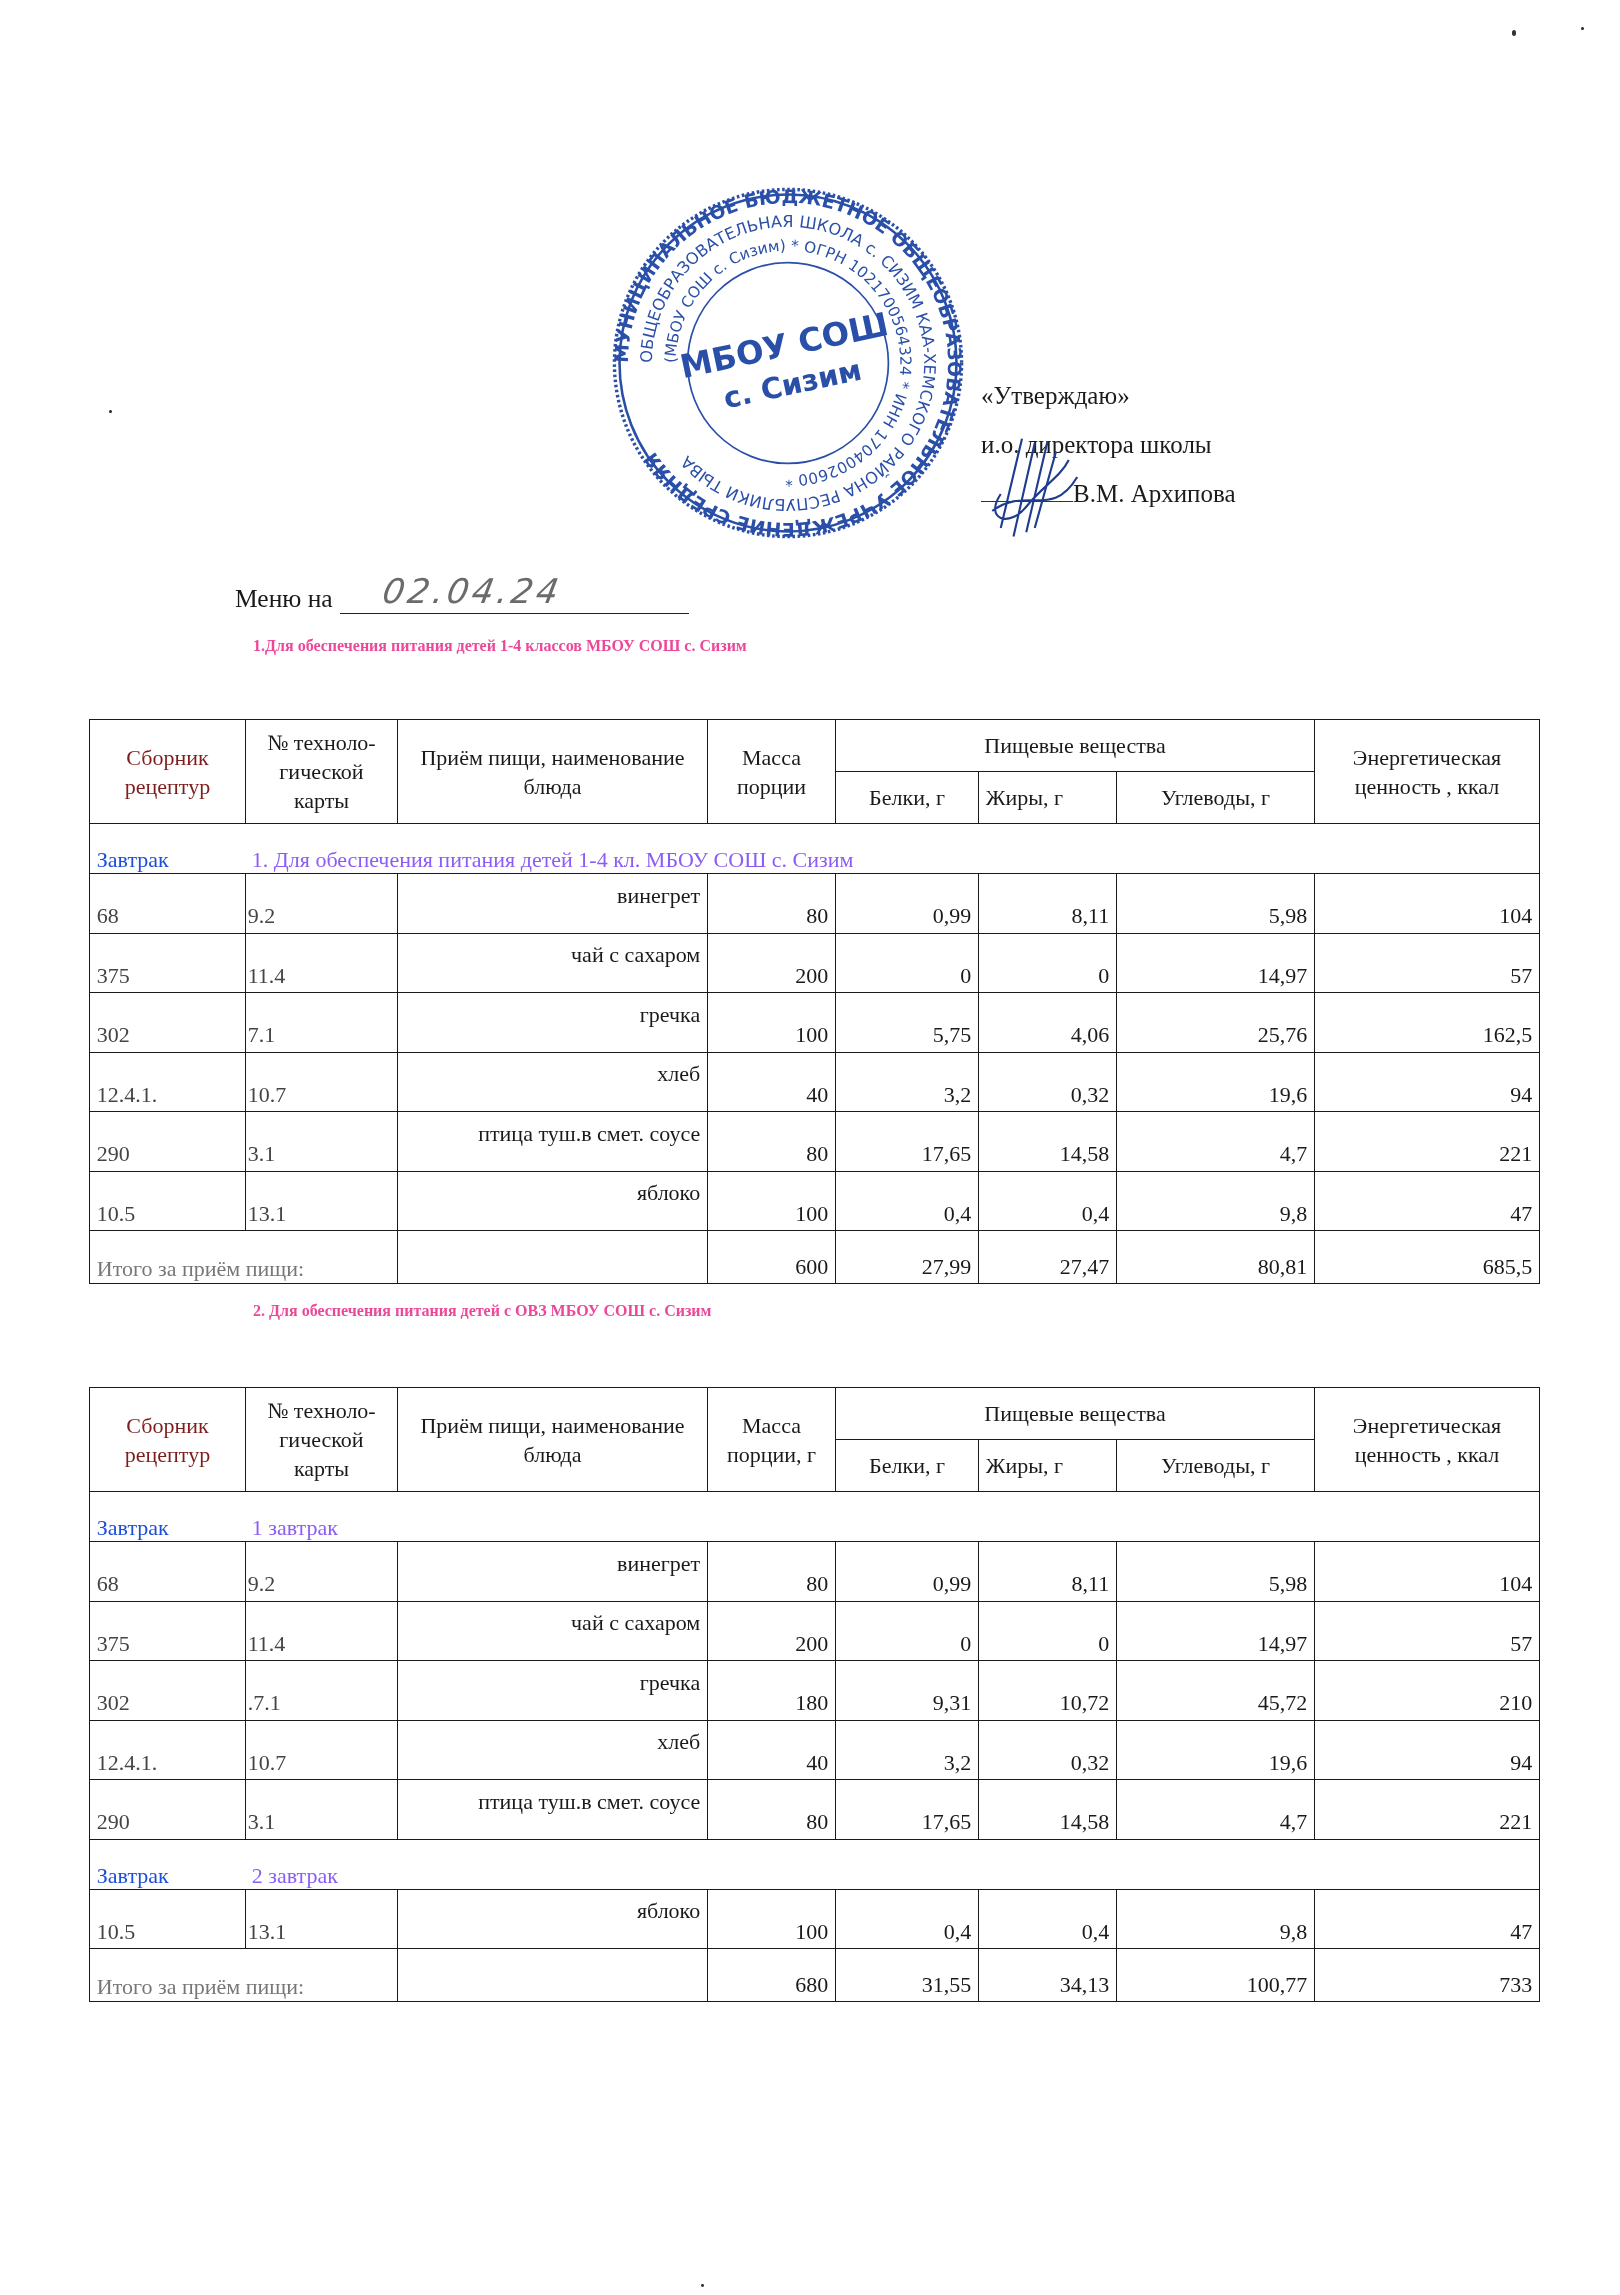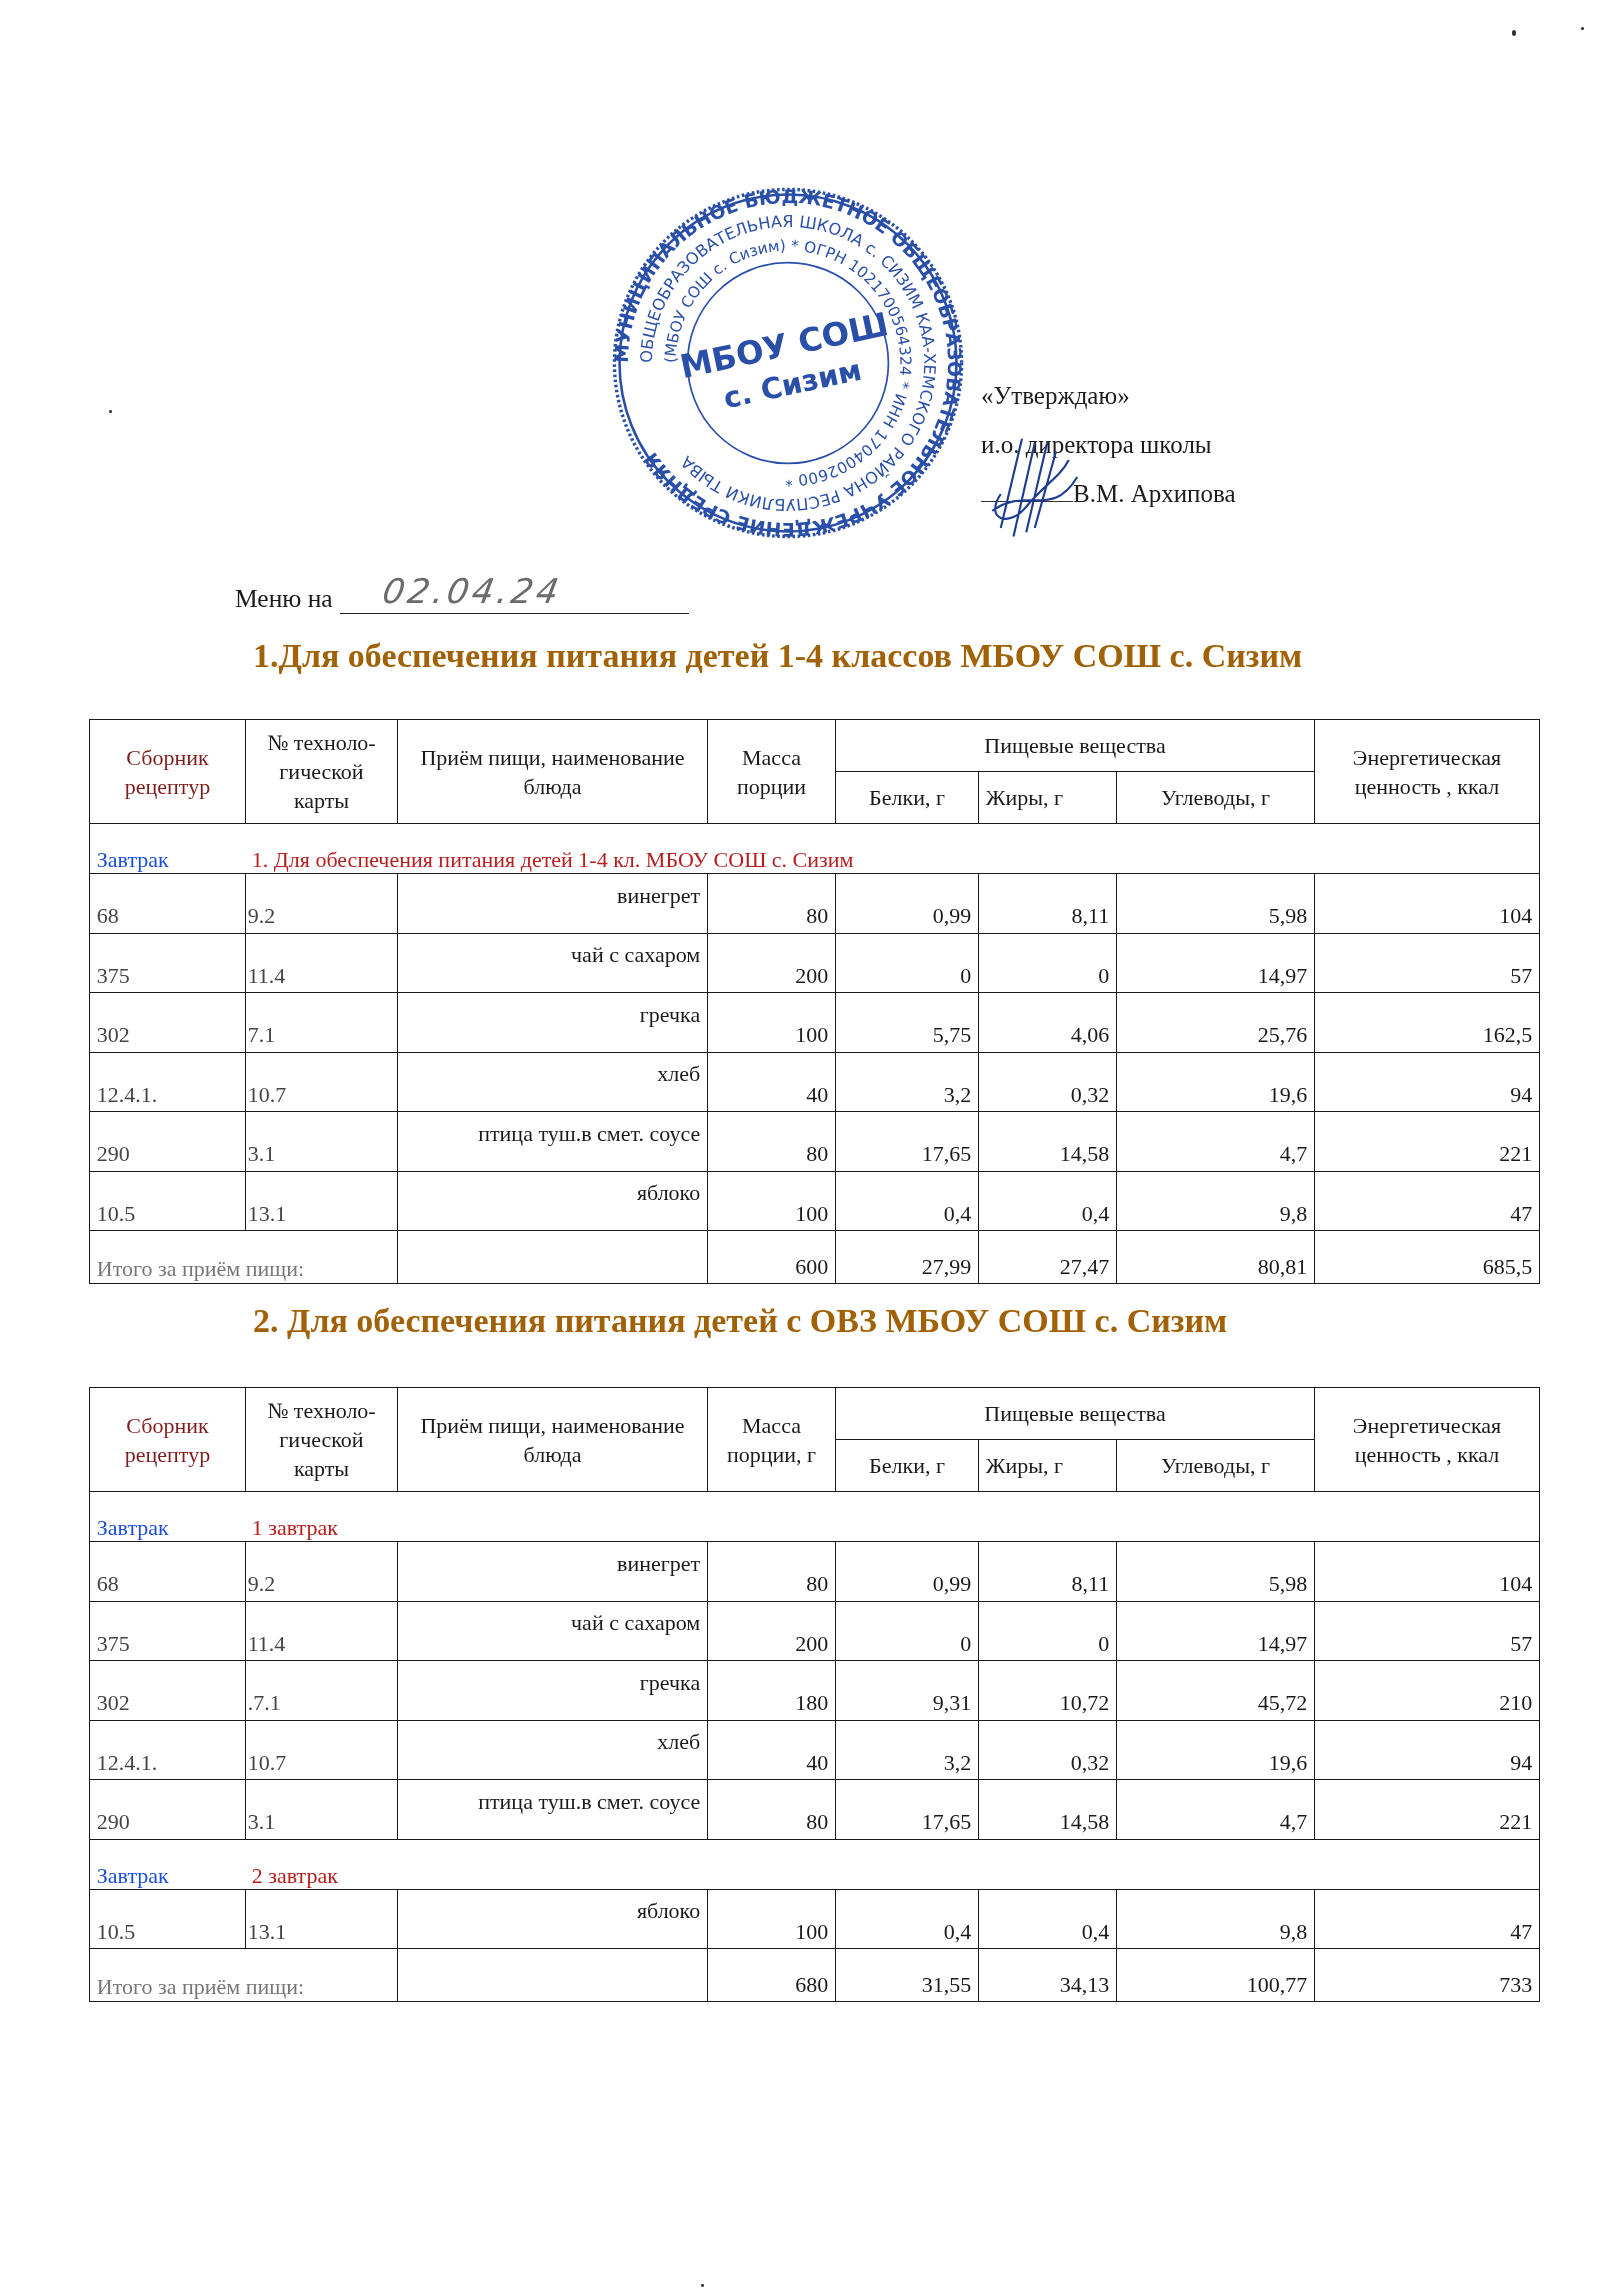--- a/index.html
+++ b/index.html
@@ -8,36 +8,36 @@
 
   .stamp { position: absolute; left: 611px; top: 186px; width: 354px; height: 354px; }
   .approval { position: absolute; left: 981px; top: 371px; font-size: 25px; line-height: 49px; color: #1c1c1c; }
   .approval .sigline { display: inline-block; width: 92px; border-bottom: 1.3px solid #333; height: 24px; vertical-align: baseline; }
   .signature { position: absolute; left: 975px; top: 426px; width: 128px; height: 119px; }
 
   .menu-date { position: absolute; left: 235px; top: 579px; font-size: 25.5px; }
   .menu-date .date-field { display: inline-block; width: 349px; border-bottom: 1.7px solid #222; margin-left: 6.8px; position: relative; height: 34px; vertical-align: bottom; }
   .menu-date .date-hand { position: absolute; left: 43px; bottom: 1.7px; font-family: "DejaVu Sans", sans-serif; font-style: italic; font-size: 34px; color: #6b6b6b; letter-spacing: 3.4px; transform: skewX(-10deg); }
 
-  .heading { position: absolute; font-size: 34px; font-weight: bold; color: #a16207; }
+  .heading { position: absolute; font-size: 16px; font-weight: bold; color: #ec4899; }
   .heading1 { left: 253px; top: 637px; }
   .heading2 { left: 253px; top: 1302px; }
 
   table.menu { position: absolute; border-collapse: collapse; table-layout: fixed; font-size: 22px; }
   table.menu td, table.menu th { border: 1.7px solid #1a1a1a; padding: 0 6.8px; font-weight: normal; }
   table.menu th { text-align: center; vertical-align: middle; line-height: 29px; }
   .t1 { left: 89px; top: 719px; width: 1449px; }
   .t2 { left: 89px; top: 1387px; width: 1449px; }
   .hdr-row1 th { height: 51px; }
   .hdr-row2 th { height: 51px; }
   .hdr-row2 th { vertical-align: bottom; padding-bottom: 6.8px; }
   th.col-left { text-align: left; color: #7f1d1d; }
   .section-row td { border-left: 1.7px solid #1a1a1a; border-right: 1.7px solid #1a1a1a; height: 49px; vertical-align: bottom; padding-bottom: 1.7px; }
   .section-row .meal { color: #1d4ed8; display: inline-block; width: 155px; }
-  .section-row .sect-title { color: #b91c1c; }
+  .section-row .sect-title { color: #8b5cf6; }
   .data-row td { height: 50px; }
   .data-row td.num { text-align: right; vertical-align: bottom; padding-bottom: 3.4px; }
   .data-row td.code { text-align: left; vertical-align: bottom; padding-left: 1.7px; padding-bottom: 3.4px; color: #444; }
   .data-row td.rec { vertical-align: bottom; padding-right: 1.7px; padding-bottom: 3.4px; color: #444; }
   .data-row td.dish { text-align: right; vertical-align: top; padding-top: 8.5px; }
   .total-row td { height: 49px; }
   .total-row td.total-label { vertical-align: bottom; color: #777; padding-bottom: 1.7px; }
   .total-row td.num { text-align: right; vertical-align: bottom; padding-bottom: 3.4px; }
 
   .speck { position: absolute; background: #333; border-radius: 50%; }

